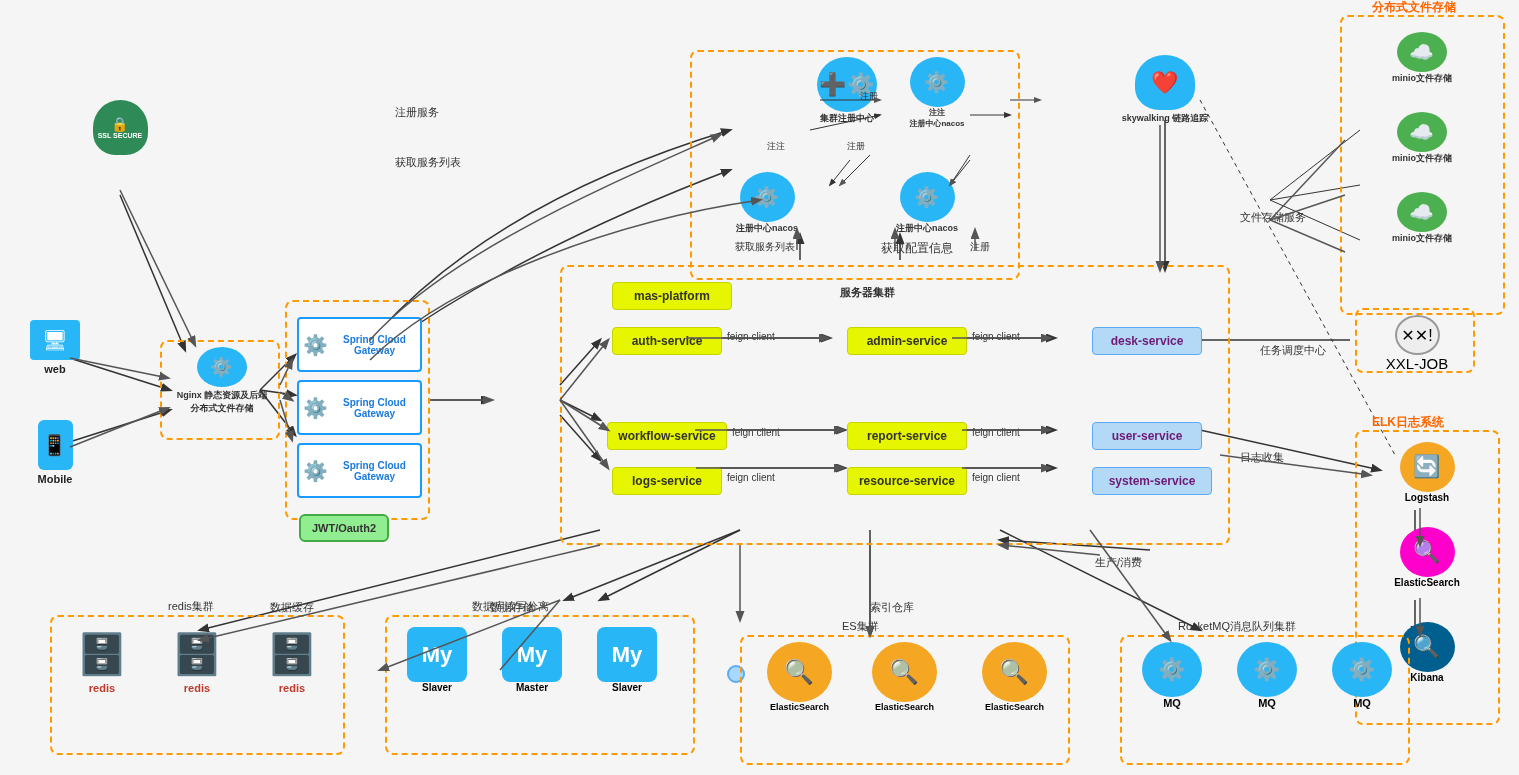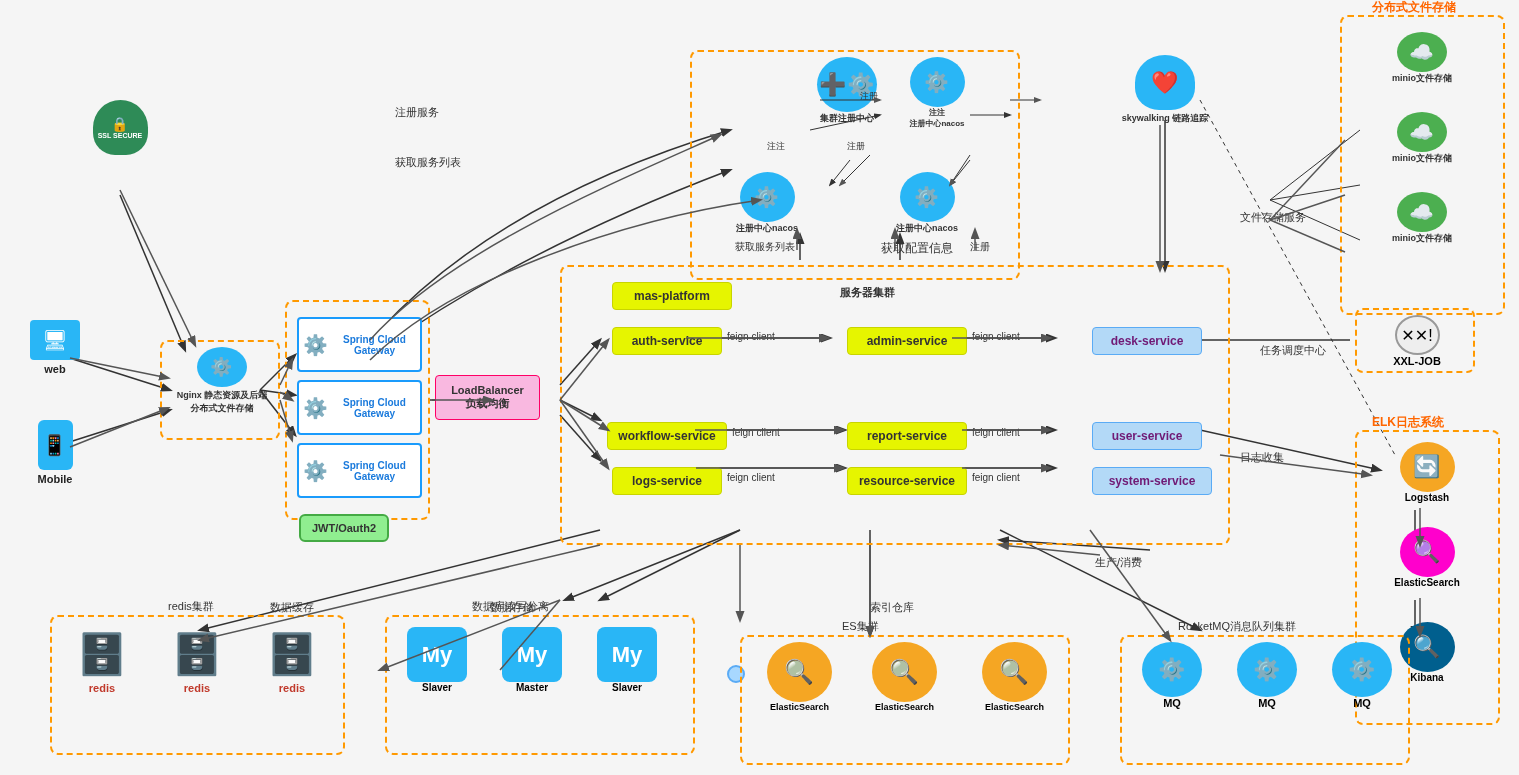--- a/index.html
+++ b/index.html
@@ -230,24 +230,20 @@
     <div class="gateway-box" style="left:10px;top:141px;width:125px;height:55px;">
       <div style="margin-right:5px;font-size:20px;">⚙️</div>
       <div style="font-size:10px;color:#1a7adc;font-weight:bold;">Spring Cloud Gateway</div>
     </div>
 
     <div class="jwt-box service-box" style="left:12px;top:200px;width:90px;height:28px;font-size:11px;margin-top:12px;">
       <span>JWT/Oauth2</span>
     </div>
   </div>
 
-  <div class="service-box pink-box" style="left:435px;top:375px;width:105px;height:45px;font-size:11px;font-weight:bold;">
-    <span style="white-space:pre-line;text-align:center;">LoadBalancer
-负载均衡</span>
-  </div>
 
   <div class="dashed-box" style="left:690px;top:50px;width:330px;height:230px;">
 
     <div class="icon-box" style="left:100px;top:5px;width:110px;">
       <div style="width:60px;height:55px;background:#29b6f6;border-radius:50%;display:flex;align-items:center;justify-content:center;color:white;font-size:22px;position:relative;">
         ➕⚙️
       </div>
       <div style="font-size:9px;color:#333;text-align:center;font-weight:bold;">集群注册中心</div>
     </div>
 
@@ -358,21 +354,21 @@
       <div style="width:50px;height:40px;background:#4caf50;border-radius:50%;display:flex;align-items:center;justify-content:center;color:white;font-size:20px;">☁️</div>
       <div style="font-size:9px;color:#333;text-align:center;font-weight:bold;">minio文件存储</div>
     </div>
   </div>
 
   <div class="label-text" style="left:1240px;top:210px;">文件存储服务</div>
 
   <div class="dashed-box" style="left:1355px;top:308px;width:120px;height:65px;">
     <div class="icon-box" style="left:10px;top:5px;width:100px;">
       <div style="width:45px;height:40px;border:2px solid #999;border-radius:50%;display:flex;align-items:center;justify-content:center;background:#eee;font-size:16px;">✕✕!</div>
-      <div style="font-size:11px;font-weight:bold;">XXL-JOB</div>
+      <div style="font-size:15px;font-weight:normal;">XXL-JOB</div>
     </div>
   </div>
   <div class="label-text" style="left:1260px;top:343px;">任务调度中心</div>
 
   <div class="dashed-box" style="left:1355px;top:430px;width:145px;height:295px;border-color:#f90;">
     <div class="section-label" style="left:15px;top:-18px;">ELK日志系统</div>
 
     <div class="icon-box" style="left:20px;top:10px;width:100px;">
       <div style="width:55px;height:50px;background:#f5a623;border-radius:50%;display:flex;align-items:center;justify-content:center;color:white;font-size:22px;">🔄</div>
       <div style="font-size:10px;font-weight:bold;">Logstash</div>

